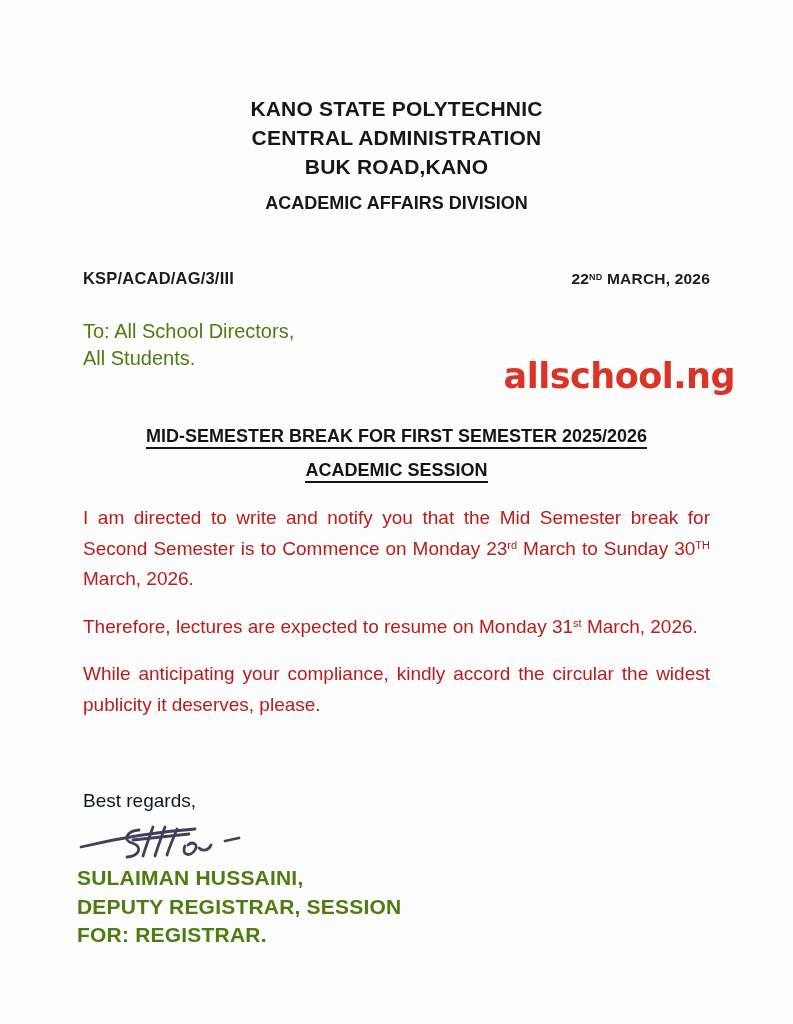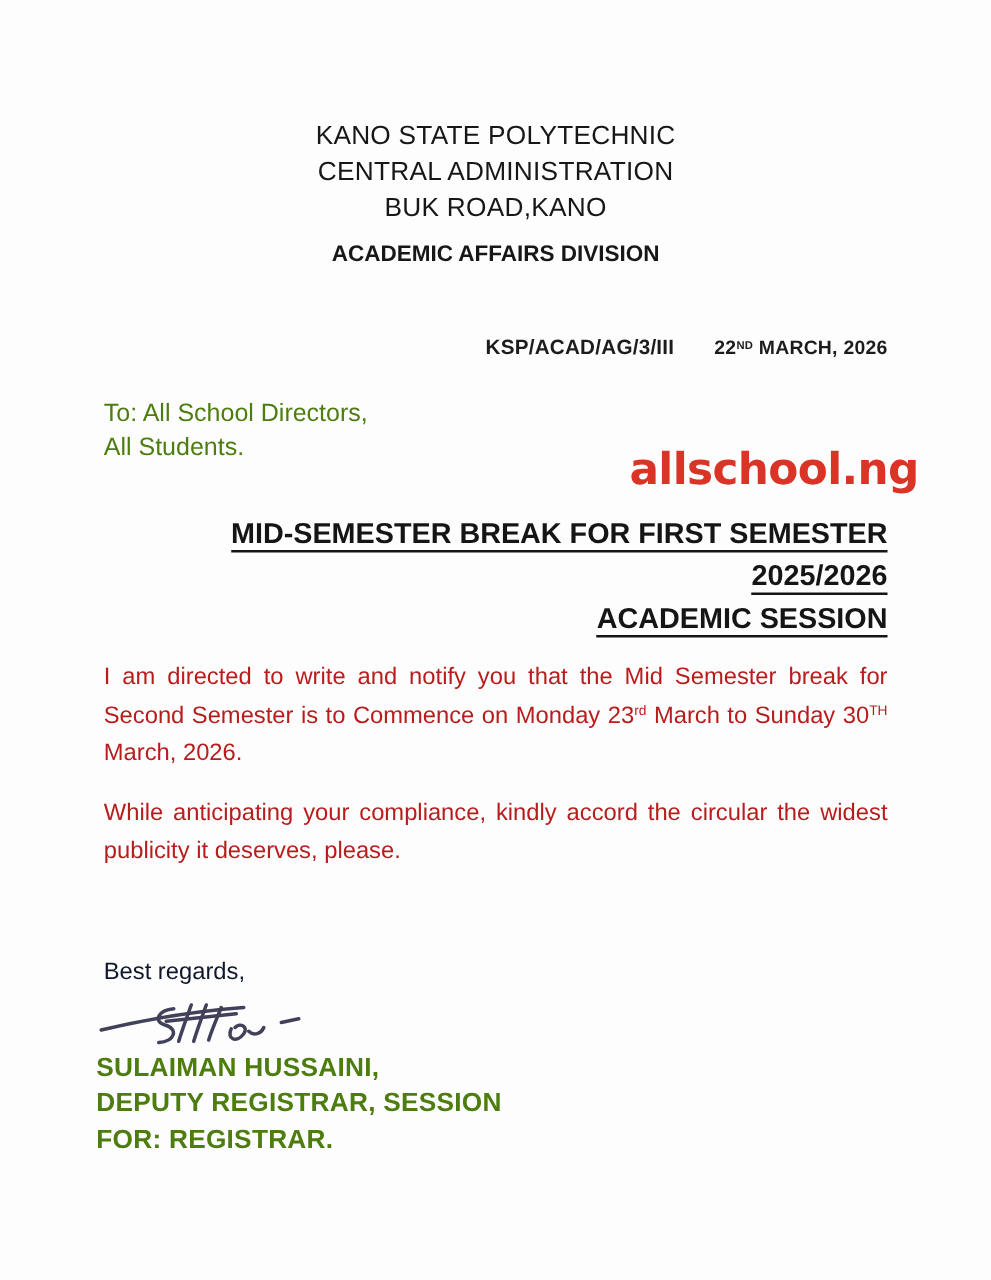--- a/index.html
+++ b/index.html
@@ -12,66 +12,65 @@
     background: #fdfdfd;
     font-family: "Liberation Sans", sans-serif;
     color: #1c1c1c;
     overflow: hidden;
   }
   .content { padding: 94px 83px 0 83px; }
 
   
   .letterhead { text-align: center; }
   .lh-line {
-    font-weight: 400;
+    font-weight: 700;
     font-size: 21px;
     line-height: 29px;
     letter-spacing: 0.2px;
     color: #171717;
   }
   .lh-division {
     font-weight: 700;
     font-size: 18px;
     line-height: 24px;
     margin-top: 10px;
     color: #171717;
   }
 
   
   .ref-row {
     display: flex;
-    justify-content: flex-end;
+    justify-content: space-between;
     align-items: baseline;
     margin-top: 54px;
     font-weight: 700;
-    gap: 32px;
   }
   .ref-number { font-size: 16.5px; letter-spacing: 0.2px; }
   .letter-date { font-size: 15.5px; letter-spacing: 0.2px; }
 
   
   .recipients { margin-top: 30px; font-size: 20px; line-height: 26.5px; color: #4d7c0f; }
 
   
   .watermark {
     position: absolute;
     top: 356px;
     right: 58px;
     font-family: "DejaVu Sans", sans-serif;
     font-weight: 700;
     font-size: 35px;
     letter-spacing: -0.5px;
   }
 
   
   .letter-title {
-    margin-top: 38px;
-    text-align: right;
+    margin-top: 48px;
+    text-align: center;
     font-weight: 700;
-    font-size: 23px;
+    font-size: 18px;
     line-height: 34px;
     color: #151515;
   }
   .letter-title .u {
     border-bottom: 2.5px solid #151515;
     padding-bottom: 1px;
   }
 
   
   .body-text { margin-top: 16px; font-size: 19px; line-height: 30.5px; color: #b91c1c; }
@@ -122,20 +121,21 @@
       <div>All Students.</div>
     </div>
 
     <div class="letter-title">
       <div><span class="u">MID-SEMESTER BREAK FOR FIRST SEMESTER 2025/2026</span></div>
       <div><span class="u">ACADEMIC SESSION</span></div>
     </div>
 
     <div class="body-text">
       <p class="justified"><span>I am directed to write and notify you that the Mid Semester break for Second Semester is to Commence on Monday 23</span><sup>rd</sup><span> March to Sunday 30</span><sup>TH</sup><span> March, 2026.</span></p>
+      <p><span>Therefore, lectures are expected to resume on Monday 31</span><sup>st</sup><span> March, 2026.</span></p>
       <p class="justified">While anticipating your compliance, kindly accord the circular the widest publicity it deserves, please.</p>
     </div>
 
     <div class="closing">Best regards,</div>
 
     <div class="signature-wrap">
       <svg width="175" height="50" viewBox="0 0 175 50" fill="none" xmlns="http://www.w3.org/2000/svg">
         <g stroke="#31314d" stroke-width="2.8" stroke-linecap="round" fill="none" opacity="0.92">
           <path d="M4 33 C 38 25, 76 18, 118 15"></path>
           <path d="M62 16 C 50 17, 45 26, 55 29 C 66 32, 63 42, 50 43"></path>

